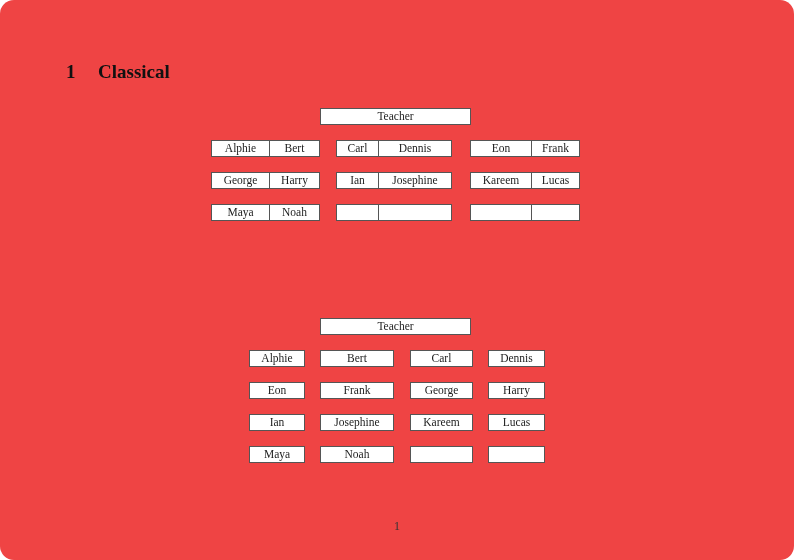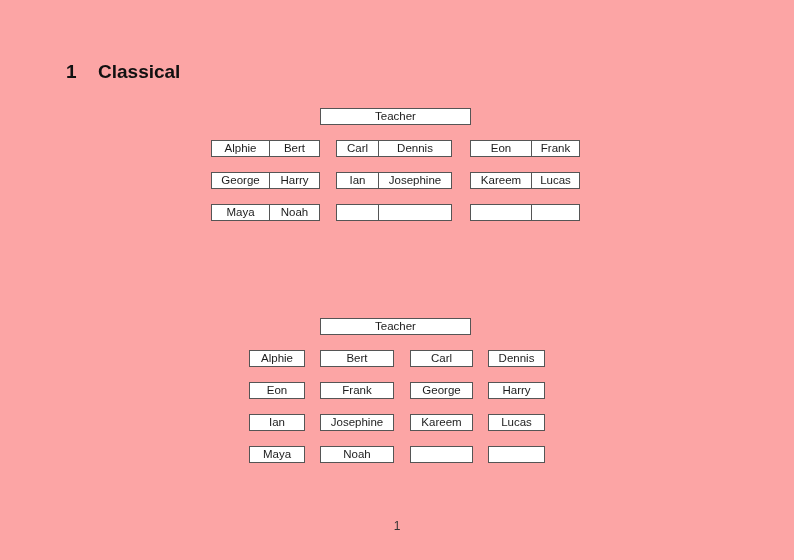--- a/index.html
+++ b/index.html
@@ -4,24 +4,25 @@
 <style>
   html, body {
     margin: 0;
     padding: 0;
     background: #ffffff;
   }
   .page {
     position: relative;
     width: 794px;
     height: 560px;
-    background: #fca5a5;
-    font-family: Liberation Sans, sans-serif;
+    background: #ef4444;
+    font-family: Liberation Serif, serif;
     color: #1c1c1c;
     overflow: hidden;
+    border-radius: 14px;
   }
   .section-heading {
     position: absolute;
     left: 66px;
     font-size: 19px;
     font-weight: bold;
     color: #111111;
     white-space: nowrap;
   }
   .section-heading .sec-num {

